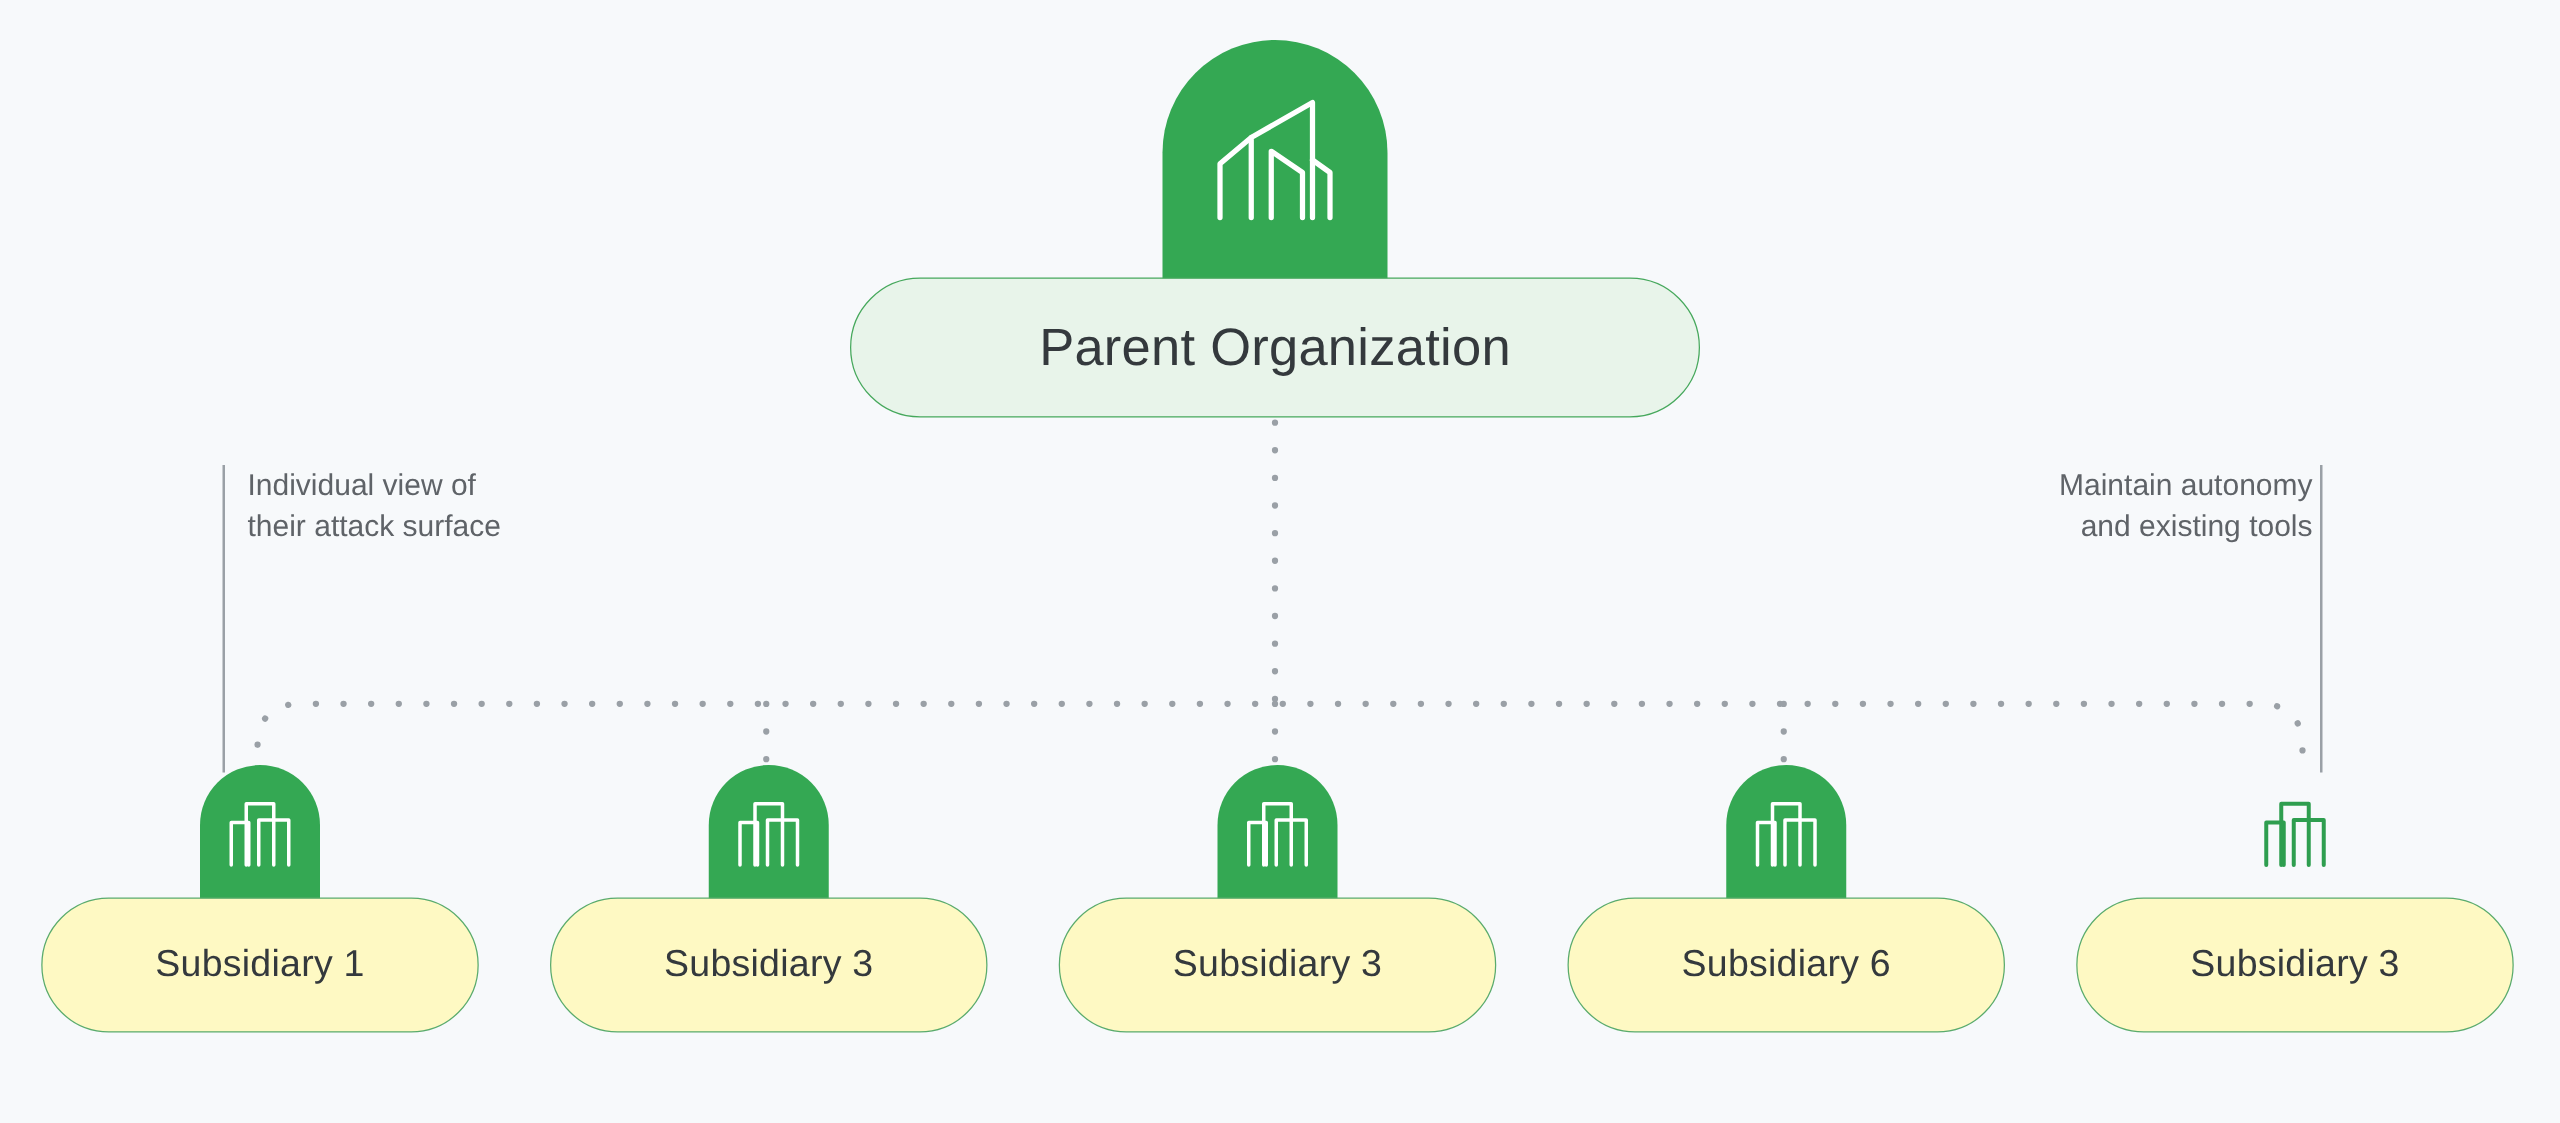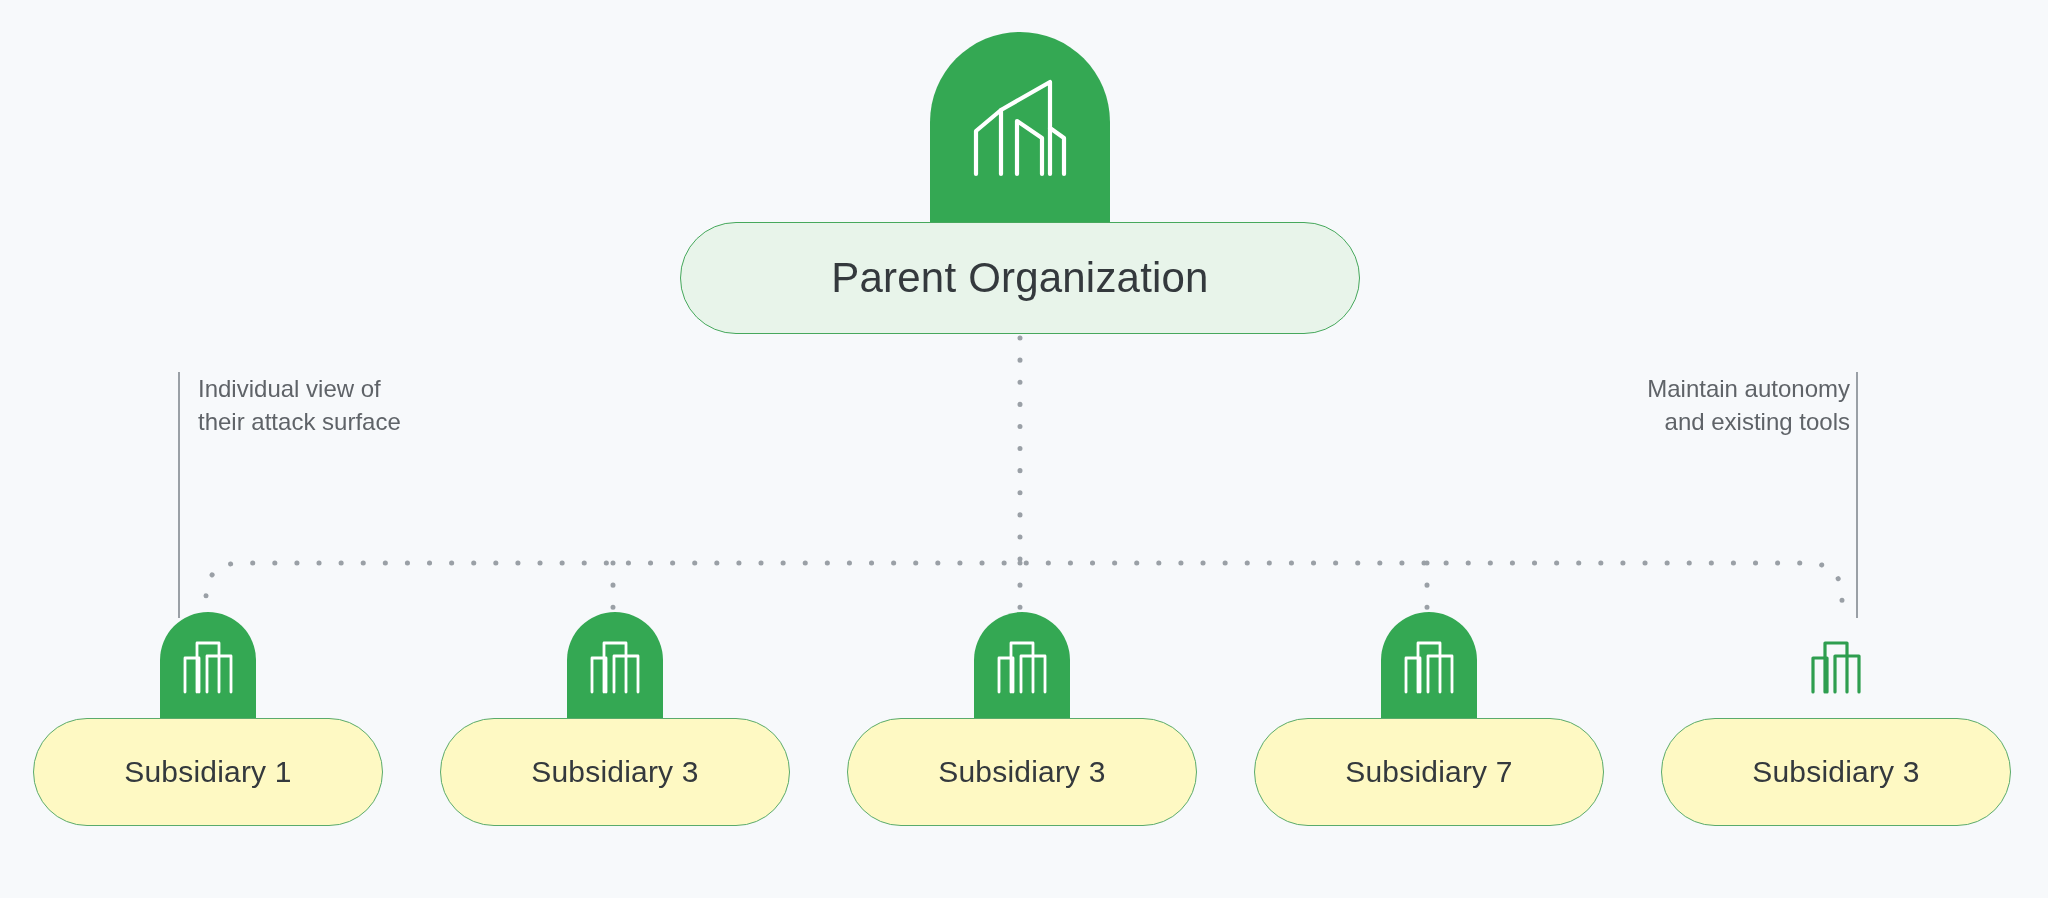--- a/index.html
+++ b/index.html
@@ -210,21 +210,21 @@
 
   <div class="node subsidiary" style="left:1254px;">
     <div class="dome">
       <svg width="62" height="58" viewBox="0 0 62 58" fill="none" stroke="#ffffff" stroke-width="2.8" stroke-linecap="round" stroke-linejoin="round">
         <path d="M8,54 L8,20 L22,20 L22,54"></path>
         <path d="M20,54 L20,5 L42,5 L42,54"></path>
         <path d="M30,54 L30,18 L54,18 L54,54"></path>
       </svg>
     </div>
     <div class="pill">
-      <span class="pill-label">Subsidiary 7</span>
+      <span class="pill-label">Subsidiary 6</span>
     </div>
   </div>
 
   <div class="node subsidiary" style="left:1661px;">
     <div class="dome plain">
       <svg width="62" height="58" viewBox="0 0 62 58" fill="none" stroke="#2e9e4f" stroke-width="3.2" stroke-linecap="round" stroke-linejoin="round">
         <path d="M8,54 L8,20 L22,20 L22,54"></path>
         <path d="M20,54 L20,5 L42,5 L42,54"></path>
         <path d="M30,54 L30,18 L54,18 L54,54"></path>
       </svg>

